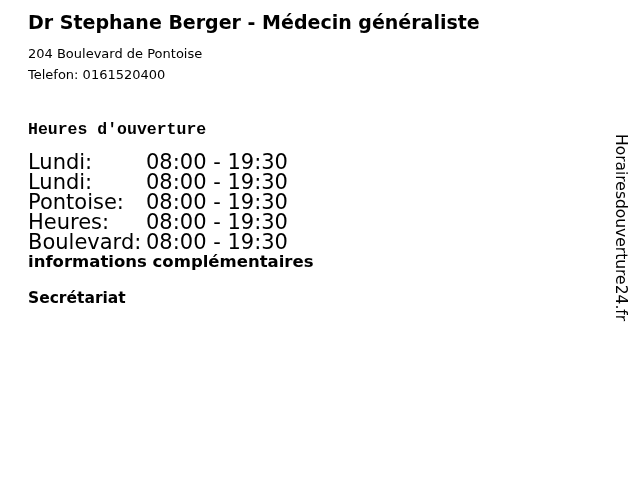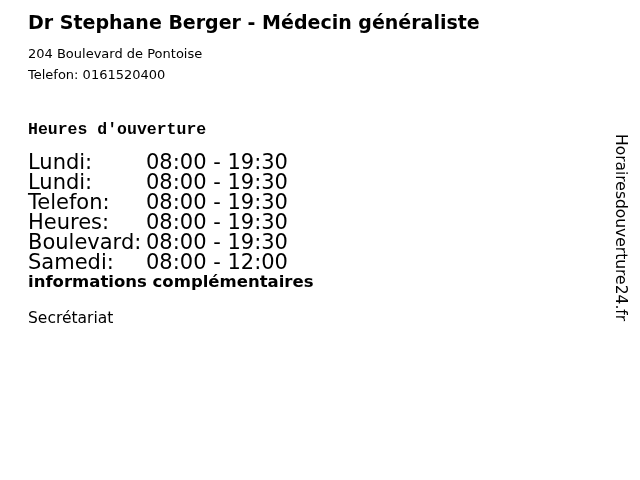--- a/index.html
+++ b/index.html
@@ -49,20 +49,21 @@
     flex: 0 0 118px;
   }
   .hours-time {
     flex: 1;
   }
   .extra-heading { }
   .extra-text {
     margin-top: 16px;
     font-size: 15.5px;
     line-height: 20px;
+    font-weight: bold;
   }
   .watermark {
     position: absolute;
     top: 134px;
     right: 10px;
     height: 230px;
     writing-mode: vertical-rl;
     font-size: 15.5px;
     color: #000000;
     white-space: nowrap;
@@ -85,34 +86,30 @@
   <div class="hours-table">
     <div class="hours-row">
       <span class="hours-day">Lundi:</span>
       <span class="hours-time">08:00 - 19:30</span>
     </div>
     <div class="hours-row">
       <span class="hours-day">Lundi:</span>
       <span class="hours-time">08:00 - 19:30</span>
     </div>
     <div class="hours-row">
-      <span class="hours-day">Telefon:</span>
+      <span class="hours-day">Pontoise:</span>
       <span class="hours-time">08:00 - 19:30</span>
     </div>
     <div class="hours-row">
       <span class="hours-day">Heures:</span>
       <span class="hours-time">08:00 - 19:30</span>
     </div>
     <div class="hours-row">
       <span class="hours-day">Boulevard:</span>
       <span class="hours-time">08:00 - 19:30</span>
-    </div>
-    <div class="hours-row">
-      <span class="hours-day">Samedi:</span>
-      <span class="hours-time">08:00 - 12:00</span>
     </div>
     <div class="hours-row">
     </div>
   </div>
 
   <div class="section-heading extra-heading">informations complémentaires</div>
 
   <div class="extra-text">Secrétariat</div>
 
 </div>

